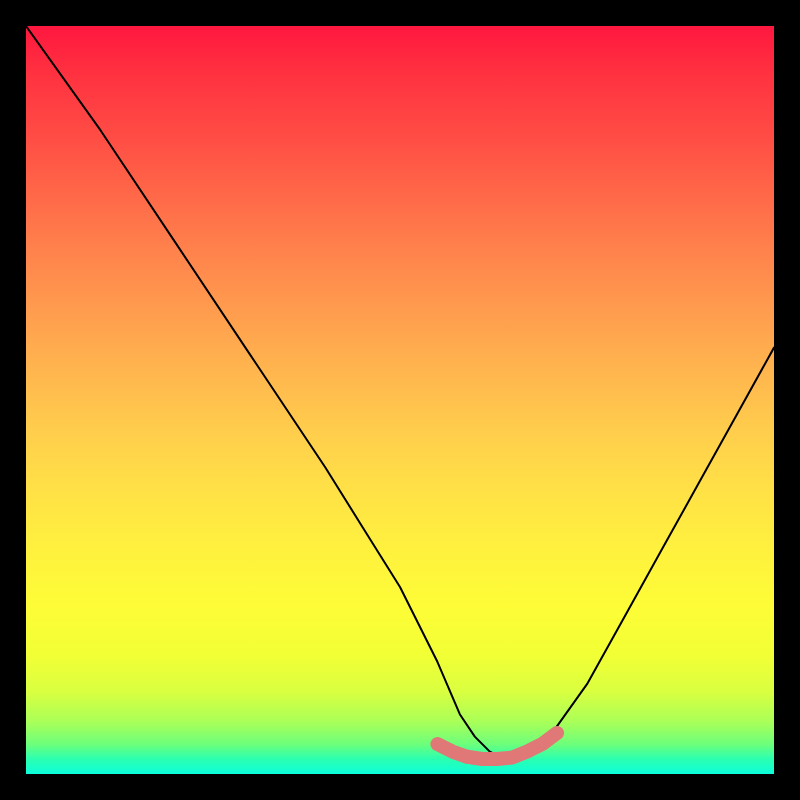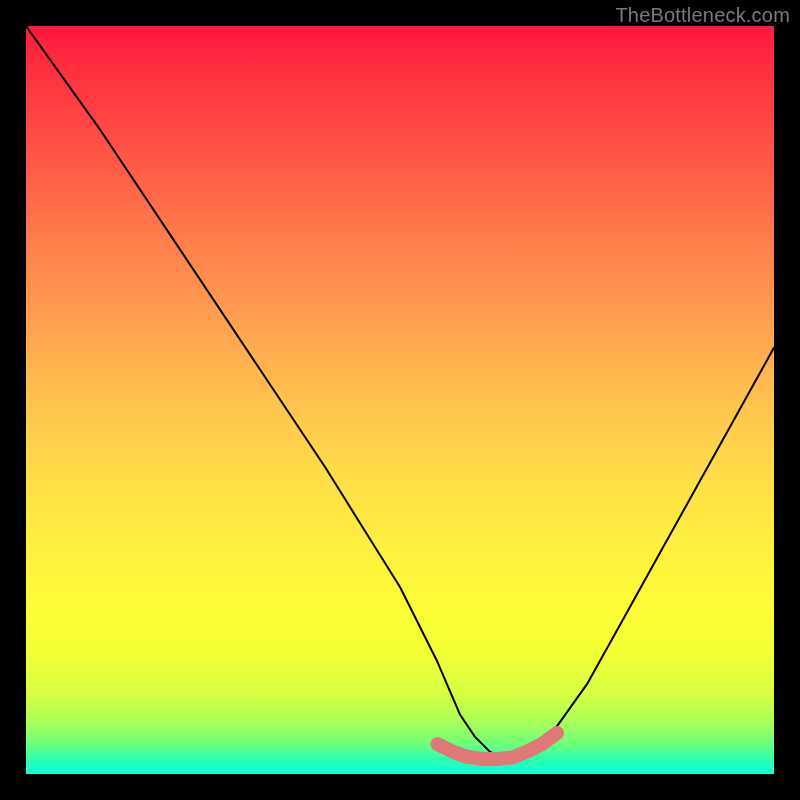--- a/index.html
+++ b/index.html
@@ -62,14 +62,13 @@
 </head>
 <body>
 
 <div class="wrap">
   <div class="plot">
     <svg viewBox="0 0 748 748" preserveAspectRatio="none">
       <path id="curve-path" fill="none" stroke="#000" stroke-width="2" stroke-linejoin="round" stroke-linecap="round" d="M0.0 0.0 L74.8 104.7 L149.6 216.9 L224.4 329.1 L299.2 441.3 L336.6 501.2 L374.0 561.0 L411.4 635.8 L433.8 688.2 L448.8 710.6 L463.8 725.6 L478.7 733.0 L493.7 733.0 L508.6 725.6 L523.6 710.6 L561.0 658.2 L598.4 590.9 L635.8 523.6 L673.2 456.3 L710.6 389.0 L748.0 321.6"></path>
       <path id="band-path" fill="none" stroke="#e07878" stroke-width="14" stroke-linecap="round" stroke-linejoin="round" d="M411.4 718.1 L426.4 725.6 L441.3 730.8 L456.3 733.0 L471.2 733.0 L486.2 731.5 L501.2 725.6 L516.1 718.1 L531.1 706.9"></path>
     </svg>
   </div>
-  <div class="watermark">TheBottleneck.com</div>
 </div>
 
 </body></html>

